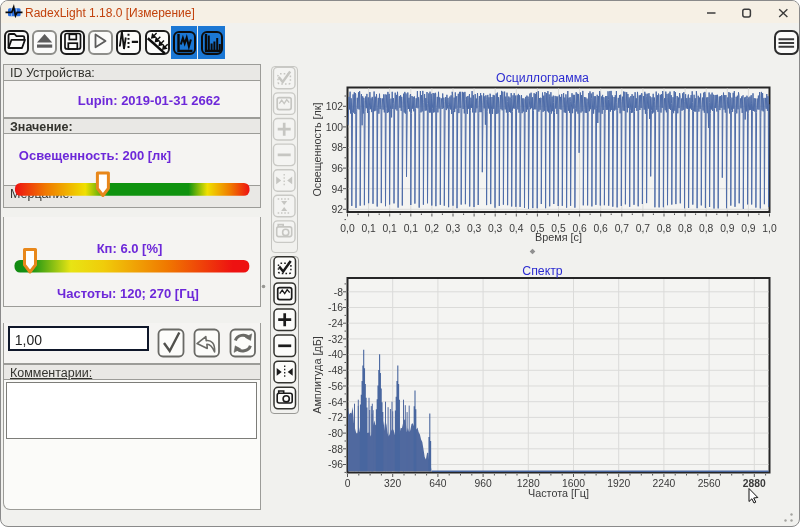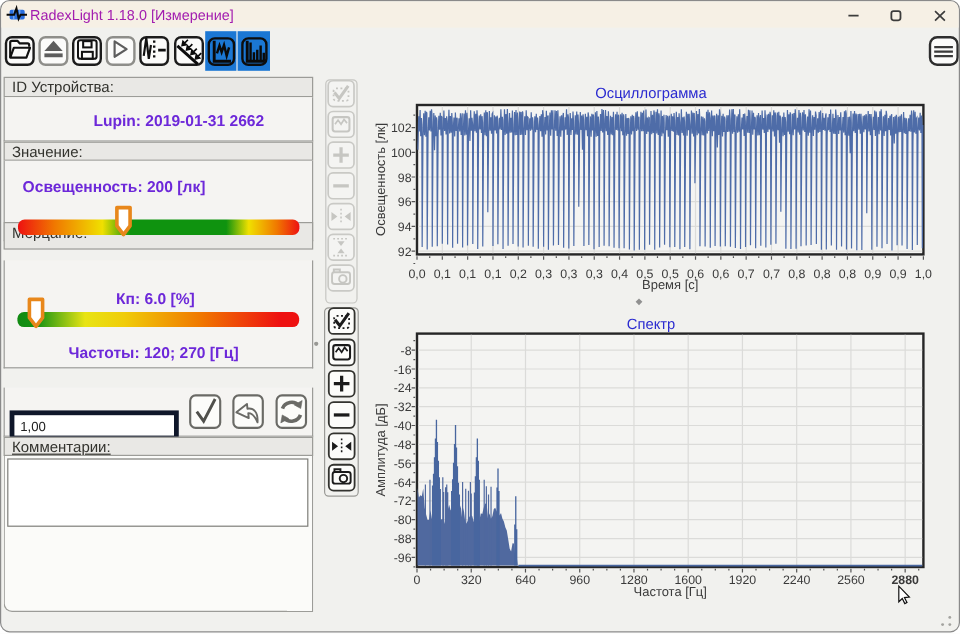--- a/index.html
+++ b/index.html
@@ -1,19 +1,19 @@
 <!DOCTYPE html>
 <html><head>
 <meta charset="utf-8">
 <style>
   html,body{margin:0;padding:0;background:#fff;width:800px;height:528px;overflow:hidden;}
   *{box-sizing:border-box;font-family:"Liberation Sans",sans-serif;}
   #win{position:absolute;left:0;top:0;width:800px;height:527px;border:1px solid #8a8a8a;border-radius:8px;background:#f1f1ee;overflow:hidden;}
   #titlebar{position:absolute;left:0;top:0;width:798px;height:22px;background:#f6f0e5;}
-  #titletext{position:absolute;left:24px;top:5px;font-size:12px;color:#a21caf;}
+  #titletext{position:absolute;left:24px;top:5px;font-size:12px;color:#c2410c;}
   .hdr{position:absolute;left:2px;width:258px;background:#e9e8e5;border:1px solid #9c9c98;font-size:12.5px;color:#33332e;padding:1px 0 0 6px;}
   .box{position:absolute;left:2px;width:258px;background:#f5f4f2;border:1px solid #9c9c98;border-top:none;}
   .bld{position:absolute;font-size:13px;font-weight:bold;color:#6d28d9;white-space:nowrap;transform:translateX(-50%);}
   .tbtn{position:absolute;top:28.5px;width:25px;height:25px;border-radius:6px;background:#fbfbfa;}
 </style>
 </head>
 <body>
 <div id="win">
 
   <div id="titlebar"></div>
@@ -85,31 +85,31 @@
       <path d="M207.8,26 V10.5 M210.6,26 V18.5 M213.4,26 V16.5 M216.2,26 V13 M218.8,26 V19" stroke-width="2"></path>
     </g>
 
     <path d="M777.5,14.2 h15.6 M777.5,18 h15.6 M777.5,21.8 h15.6" stroke="#3a3a3a" stroke-width="1.9"></path>
   </svg>
 
   <div class="hdr" style="top:63px;height:17px;">ID Устройства:</div>
   <div class="box" style="top:80px;height:37px;"></div>
   <div class="bld" style="left:148px;top:91.5px;">Lupin: 2019-01-31 2662</div>
 
-  <div class="hdr" style="top:117px;height:16px;">Значение:</div>
+  <div class="hdr" style="top:117px;height:16px;font-weight:bold;">Значение:</div>
   <div class="box" style="top:133px;height:66.5px;"></div>
   <div class="bld" style="left:94px;top:147px;">Освещенность: 200 [лк]</div>
 
   <div class="hdr" style="top:184px;height:23px;">Мерцание:</div>
   <div class="box" style="top:216px;height:89.5px;"></div>
   <div class="bld" style="left:128.5px;top:240px;">Кп: 6.0 [%]</div>
   <div class="bld" style="left:127px;top:285px;">Частоты: 120; 270 [Гц]</div>
 
   <div class="box" style="top:321.5px;height:41px;"></div>
-  <div style="position:absolute;left:6.8px;top:341px;width:141.5px;height:24.5px;background:#fff;border:4px solid #0f172a;font-size:11px;color:#222;padding:4px 0 0 5px;">1,00</div>
+  <div style="position:absolute;left:6.8px;top:325px;width:141.5px;height:24.5px;background:#fff;border:2px solid #0f172a;font-size:14px;color:#222;padding:4px 0 0 5px;">1,00</div>
 
   <div class="hdr" style="top:362.5px;height:16.5px;text-decoration:underline;">Комментарии:</div>
   <div class="box" style="top:379px;height:130px;background:#fbfbf9;border-bottom-left-radius:7px;"></div>
   <div style="position:absolute;left:5px;top:380.5px;width:251px;height:57.5px;background:#fff;border:1px solid #7d7d79;"></div>
 
   <svg style="position:absolute;left:0;top:0;" width="270" height="528">
     <defs>
       <linearGradient id="g1" x1="0" y1="0" x2="1" y2="0">
         <stop offset="0" stop-color="#ee1111"></stop>
         <stop offset="0.13" stop-color="#f07800"></stop>

